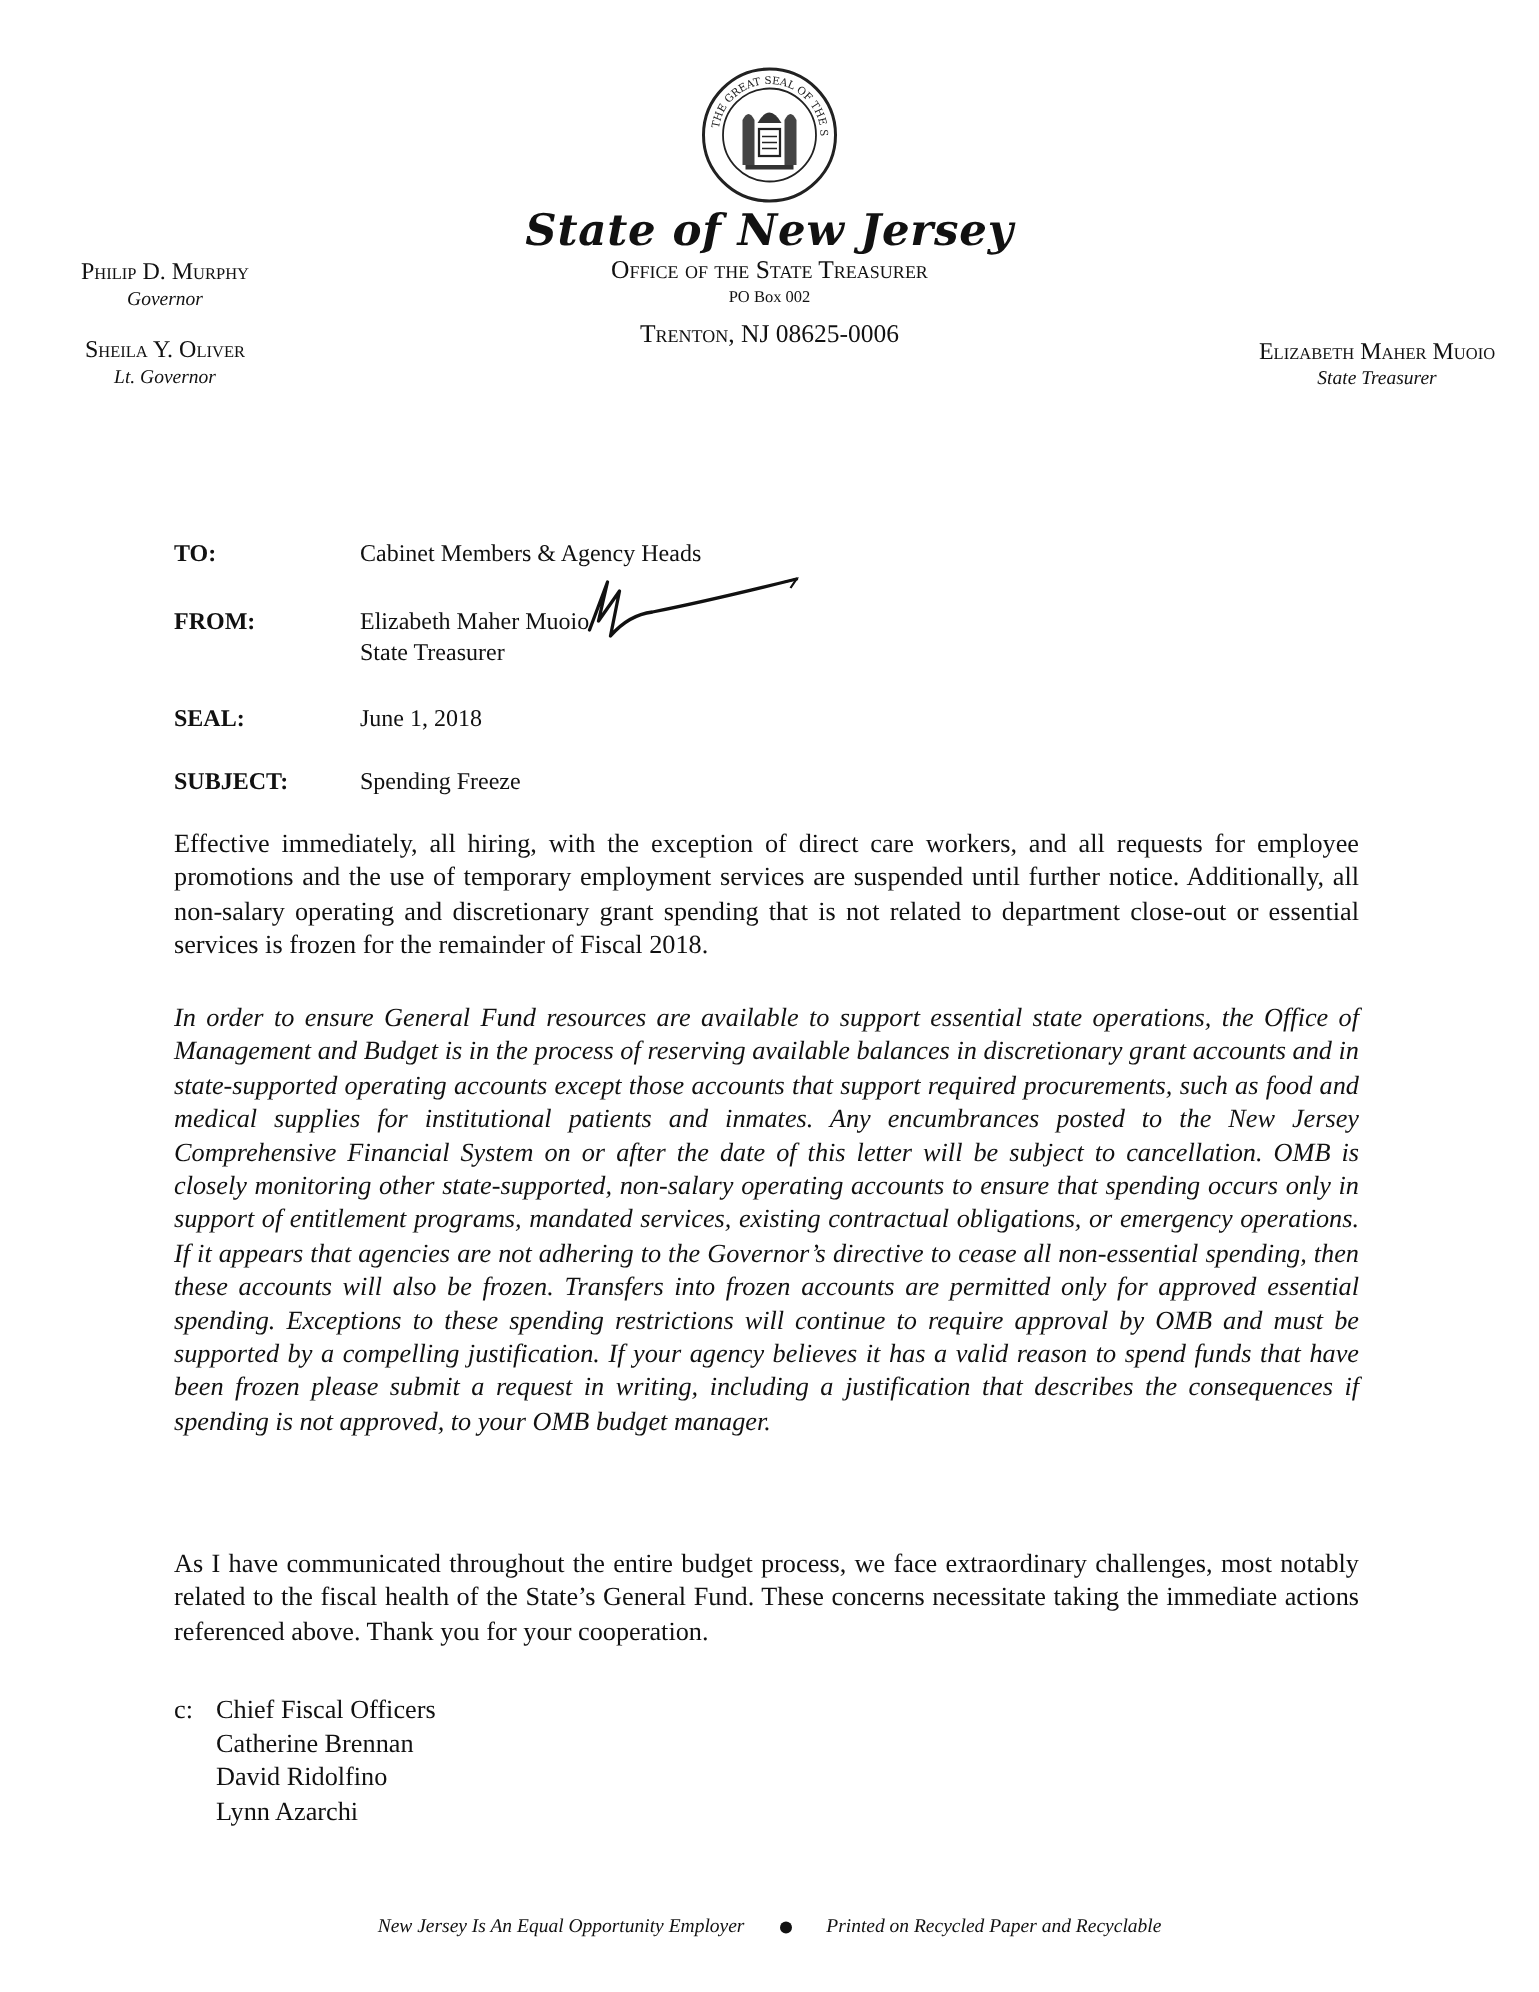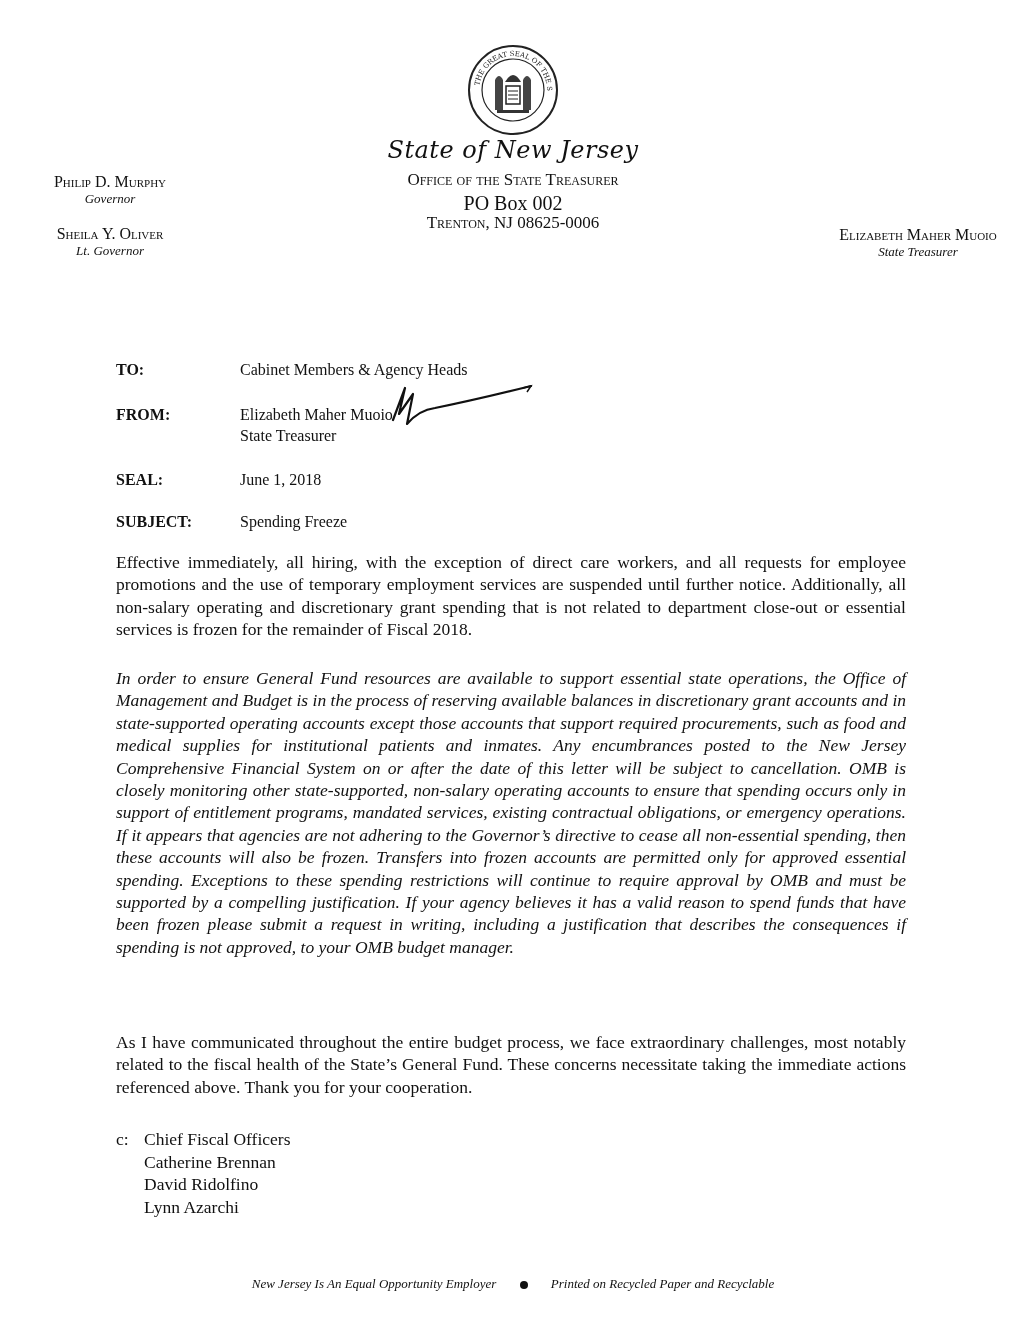--- a/index.html
+++ b/index.html
@@ -3,23 +3,23 @@
 <meta charset="utf-8">
 <style>
   html, body { margin: 0; padding: 0; background: #ffffff; }
   body { width: 1026px; height: 1328px; position: relative; overflow: hidden;
          font-family: "Liberation Serif", "DejaVu Serif", serif; color: #111; }
   .abs { position: absolute; }
 
   
   .seal { left: 467px; top: 44px; width: 92px; height: 92px; }
   .state-title { left: 0; width: 1026px; top: 136px; text-align: center;
-                 font-family: "DejaVu Serif", serif; font-weight: normal; font-style: italic;
-                 font-size: 24px; letter-spacing: 0.5px; color: #111; }
-  .office-line { left: 0; width: 1026px; text-align: center; font-size: 20px; }
+                 font-family: "DejaVu Serif", serif; font-weight: bold; font-style: italic;
+                 font-size: 29px; letter-spacing: 0.5px; color: #111; }
+  .office-line { left: 0; width: 1026px; text-align: center; font-size: 11px; }
   .office-line.l1 { top: 170px; font-variant: small-caps; font-size: 17px; }
   .office-line.l2 { top: 192px; }
   .office-line.l3 { top: 213px; font-variant: small-caps; font-size: 17px; }
 
   .person { text-align: center; }
   .person .name { font-variant: small-caps; font-size: 16px; line-height: 19px; }
   .person .role { font-style: italic; font-size: 13px; line-height: 15px; }
   .gov { left: 40px; top: 172px; width: 140px; }
   .ltgov { left: 40px; top: 224px; width: 140px; }
   .treas { left: 823px; top: 225px; width: 190px; }

